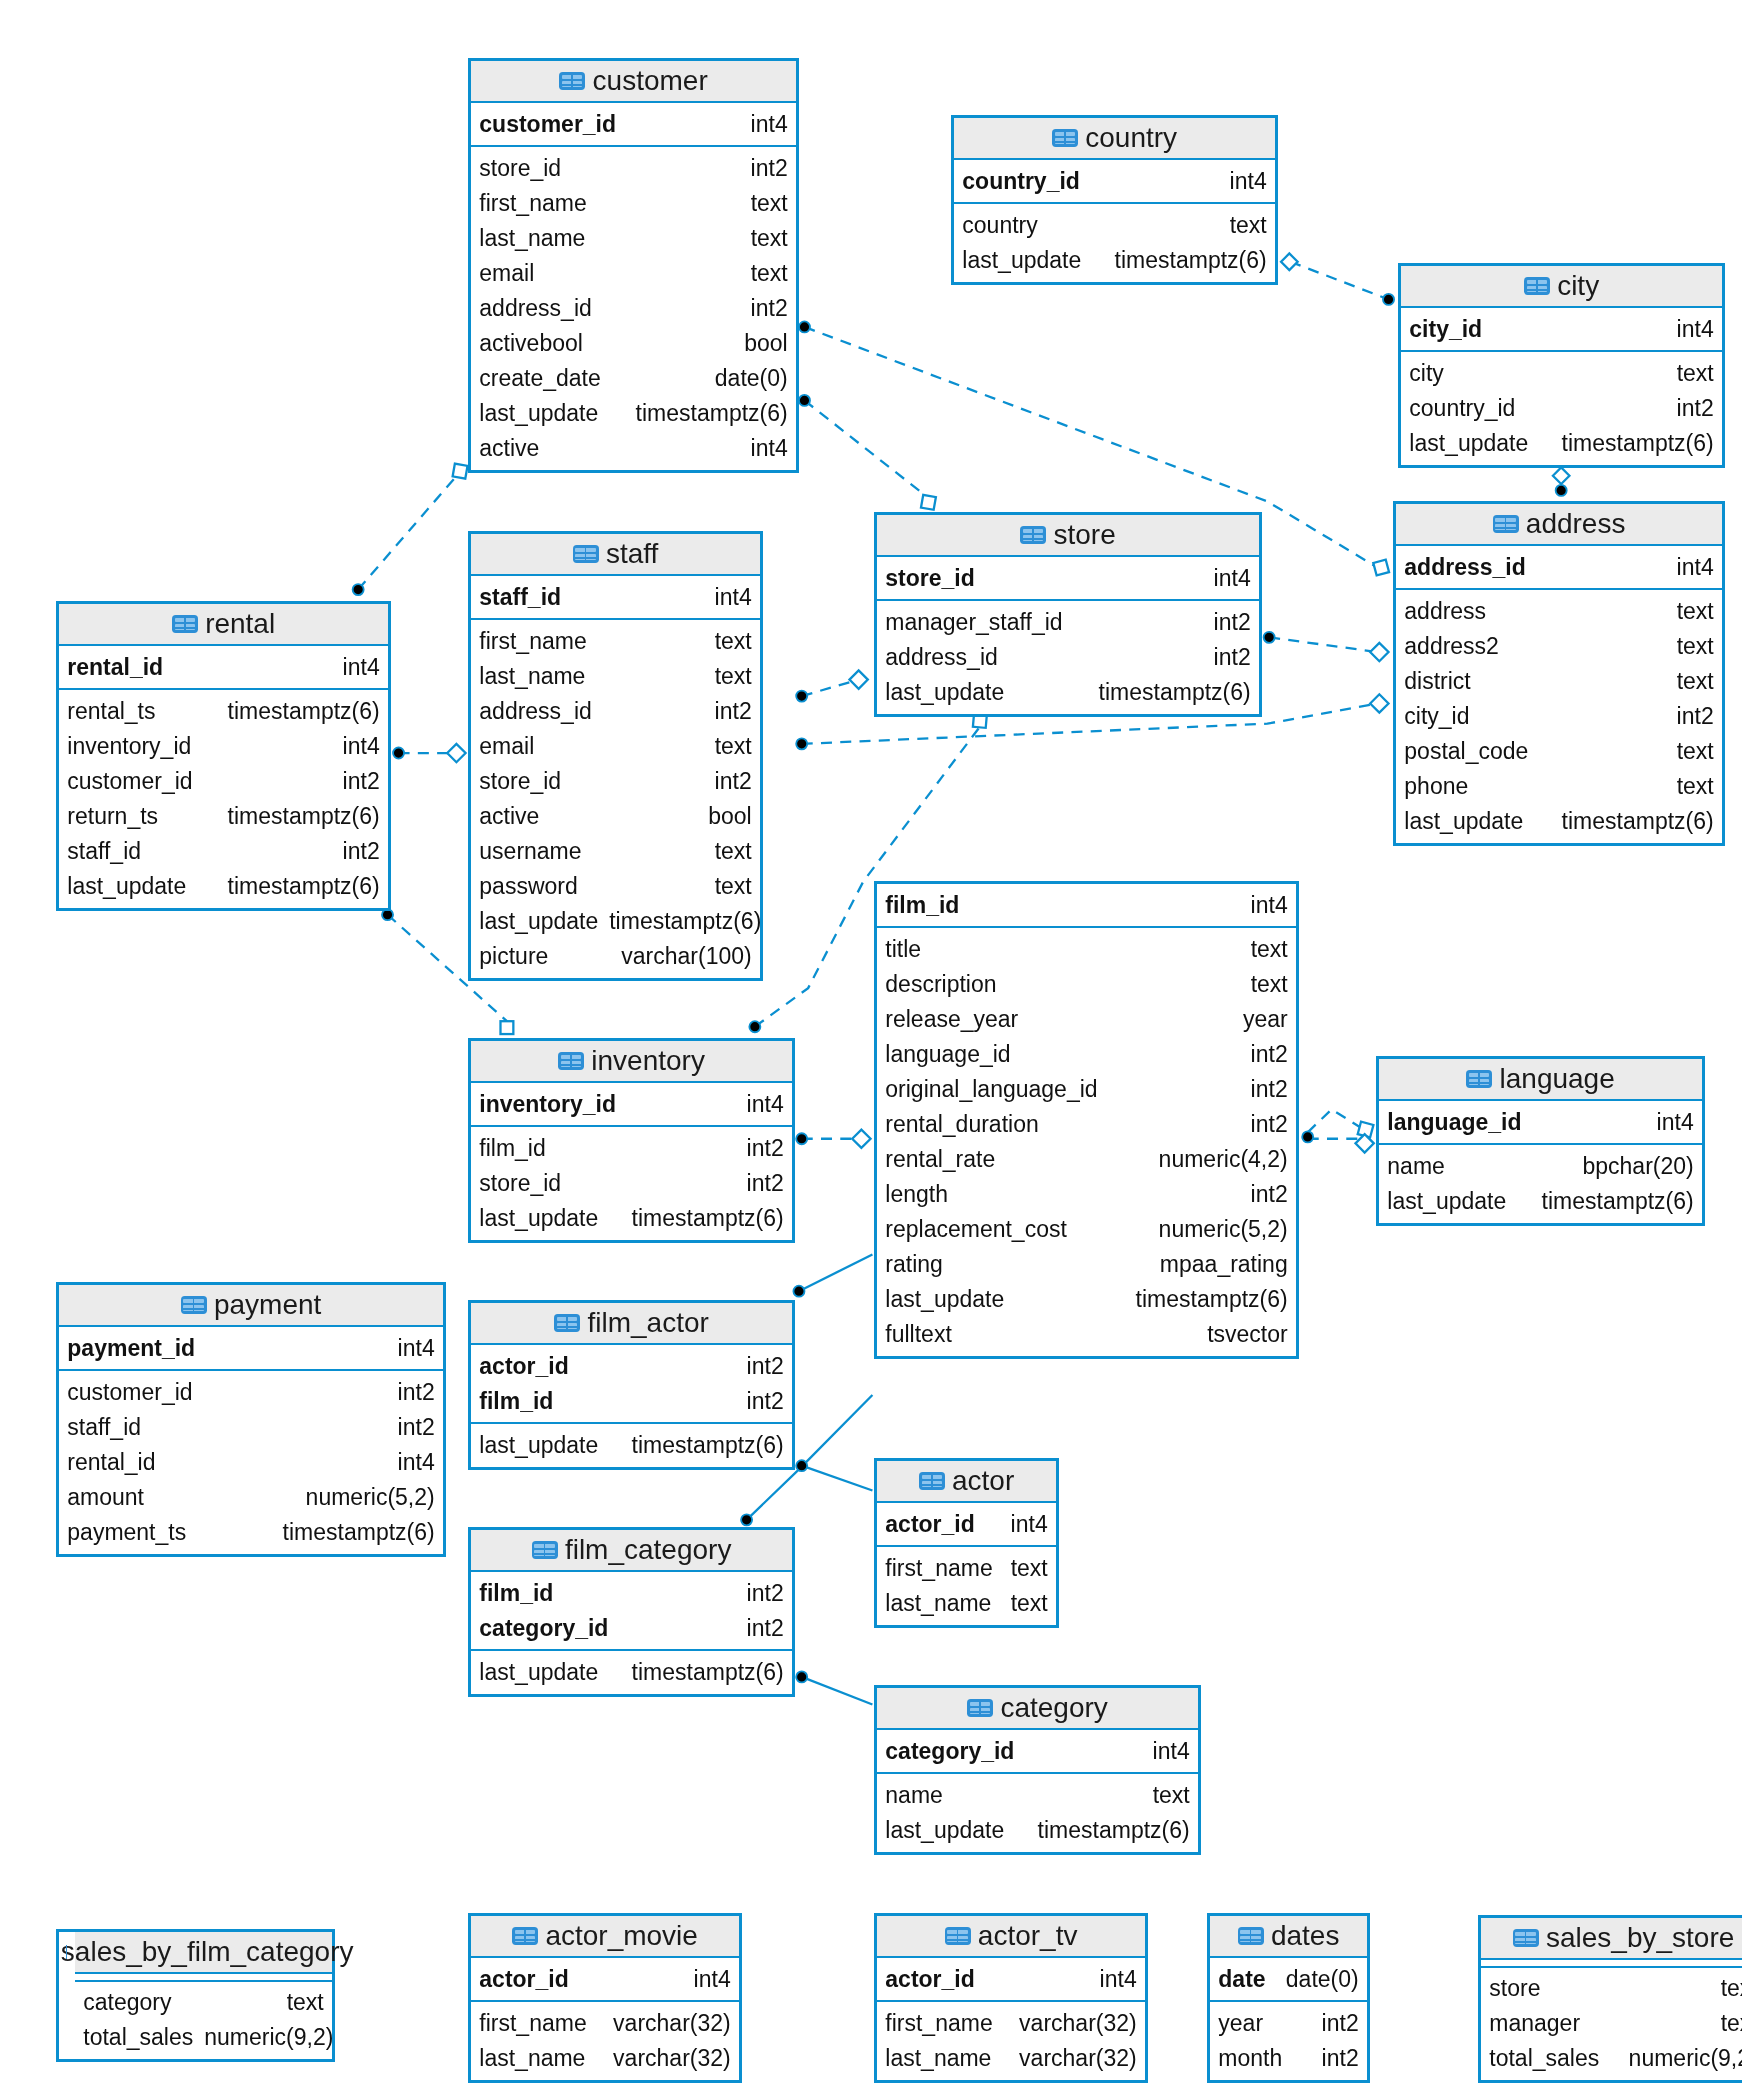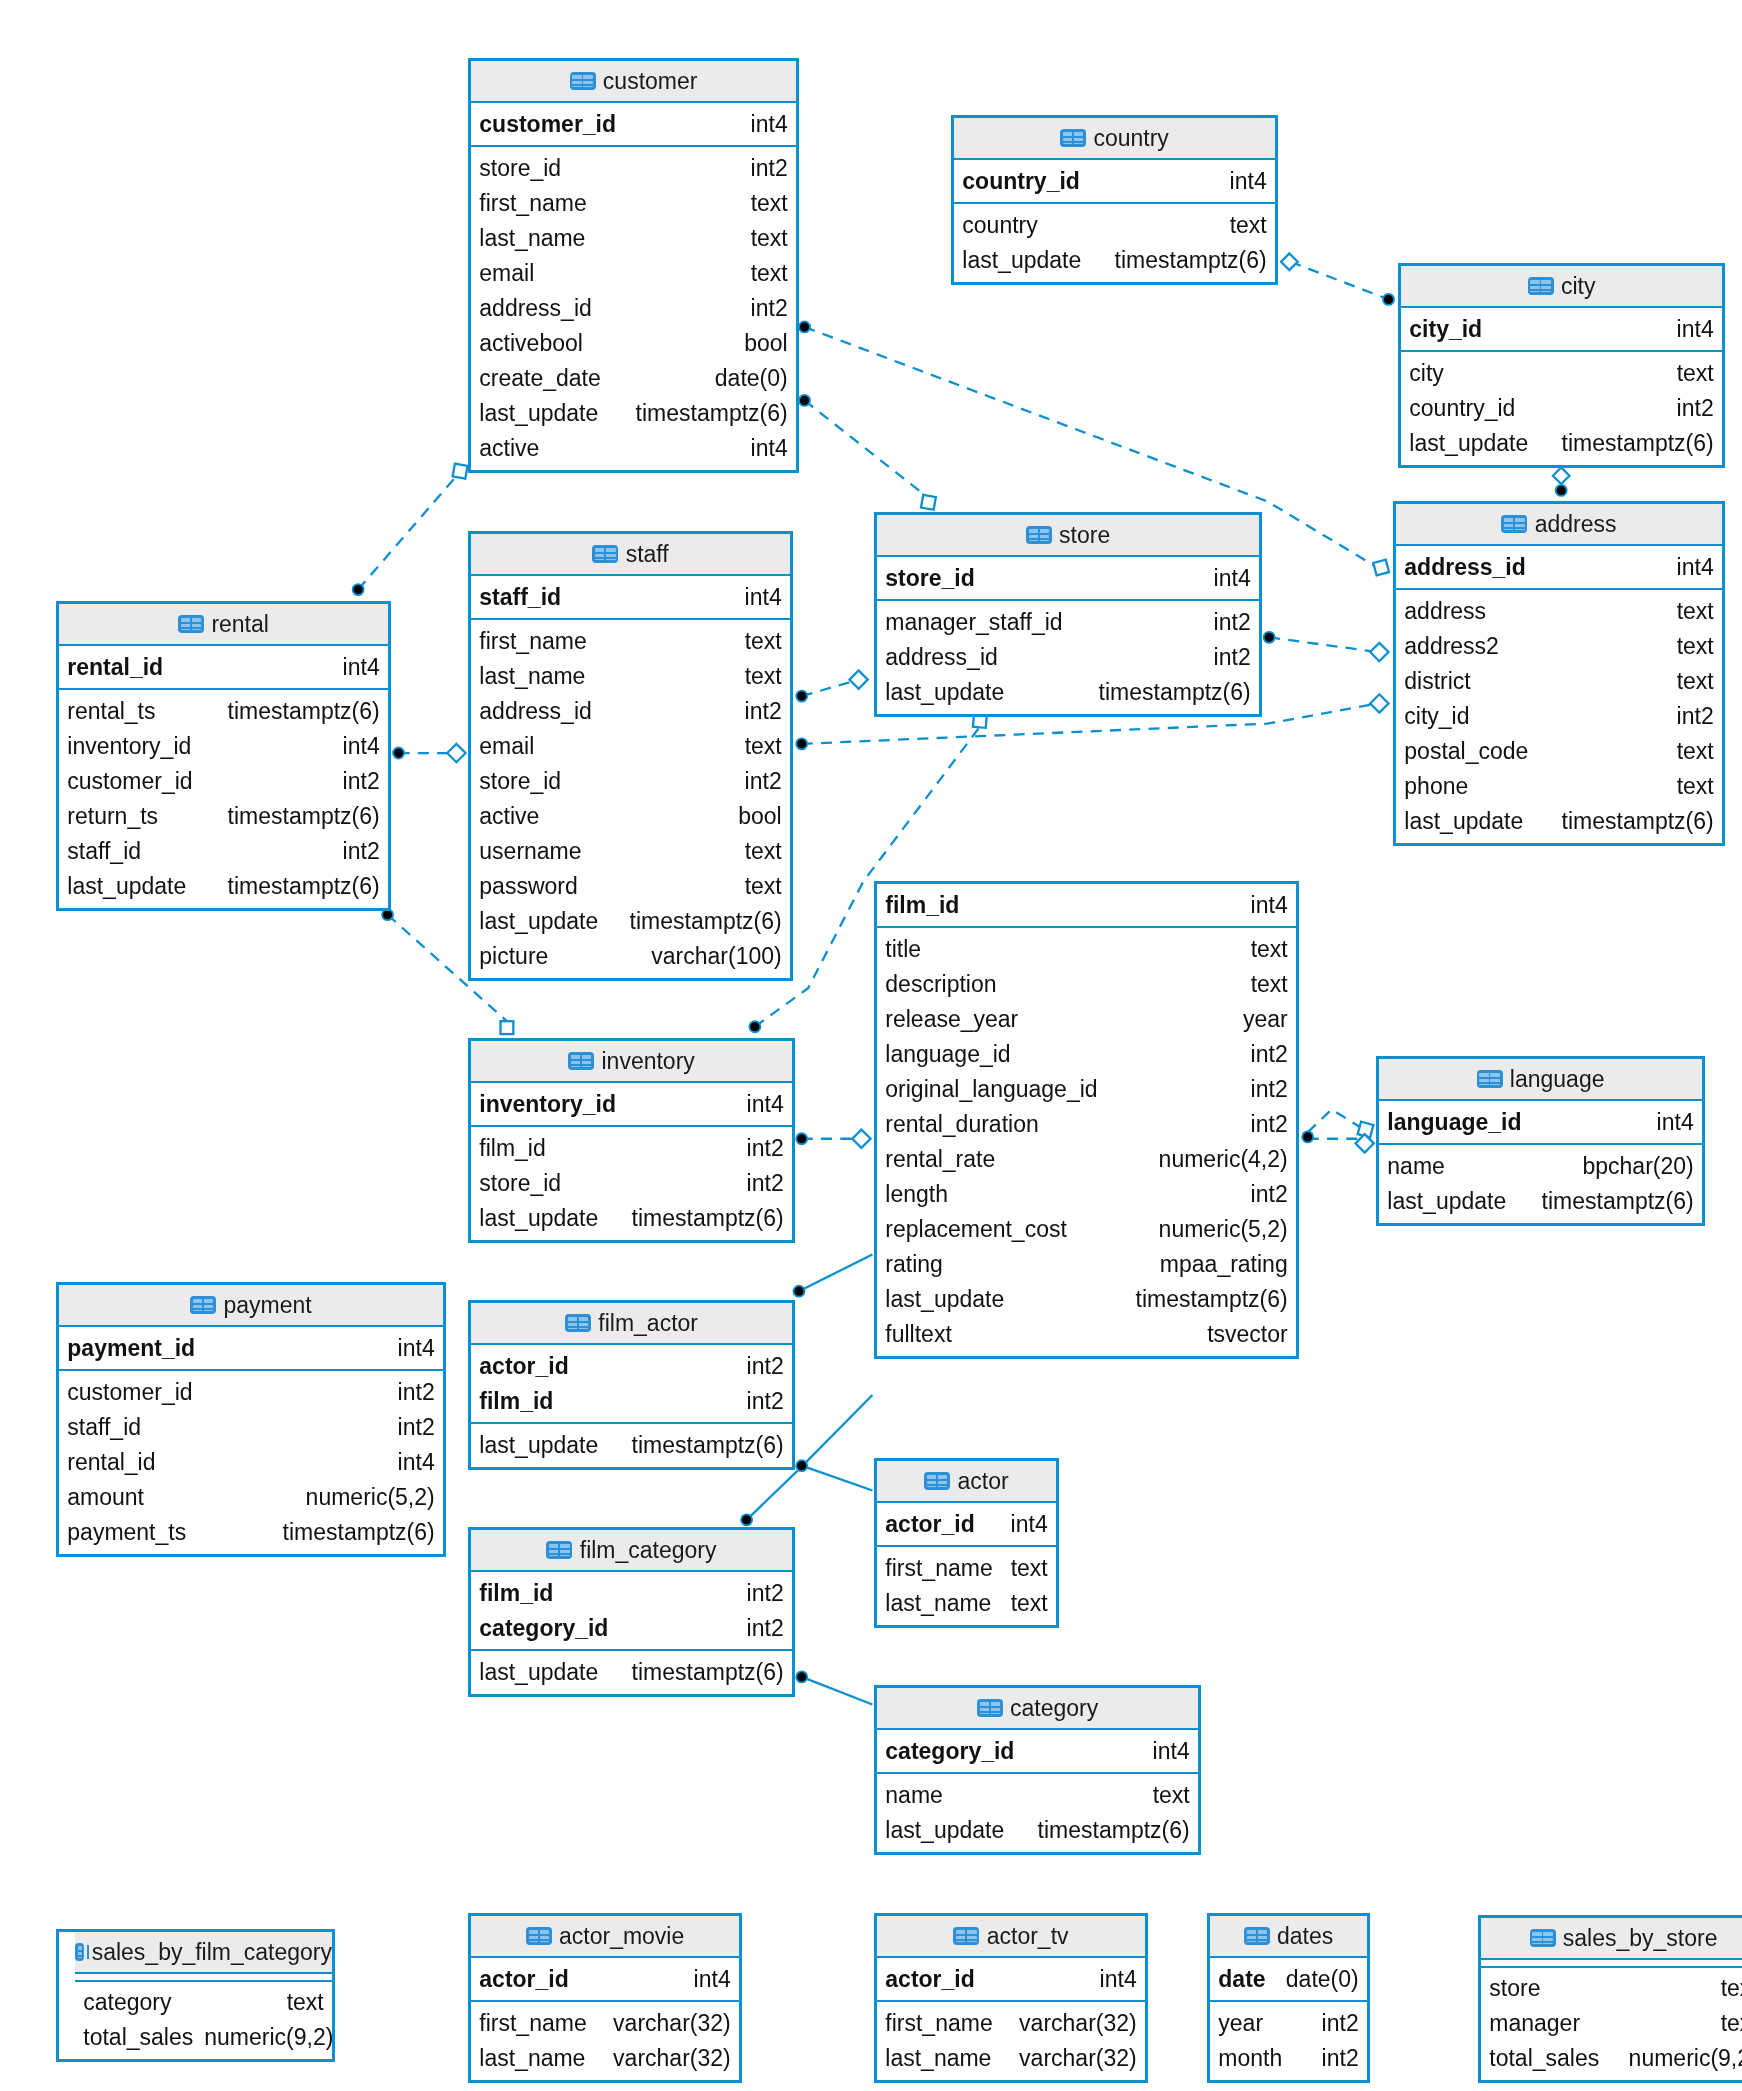--- a/index.html
+++ b/index.html
@@ -1,21 +1,21 @@
 <!DOCTYPE html>
 <html style="font-size:14.7px"><head>
 <meta charset="utf-8">
 <style>
   html, body { margin:0; padding:0; background:#ffffff; }
   body { width:1743px; height:2092px; position:relative; overflow:hidden;
          font-family:"Liberation Sans", "DejaVu Sans", sans-serif; color:#111; }
   #edges { position:absolute; left:0; top:0; width:1743px; height:2092px; pointer-events:none; z-index:1; }
   .tbl { position:absolute; background:#fff; border:3.7px solid #0a8fd0; box-sizing:border-box; z-index:2; }
   .tbl-head { height:40px; background:#ebebeb; border-bottom:2.8px solid #0a8fd0;
-              display:flex; align-items:center; justify-content:center; font-size:23px; color:#1a1a1a; }
+              display:flex; align-items:center; justify-content:center; font-size:28px; color:#1a1a1a; }
   .tbl-icon { width:26px; height:18.4px; margin-right:7.3px; display:inline-block; position:relative;
               background:#2d8fd6; border-radius:3.7px; }
   .tbl-icon::before { content:""; position:absolute; left:2.8px; right:2.8px; top:2.8px; height:4.6px; background:#8cc4ee; border-radius:0.9px; }
   .tbl-icon::after { content:""; position:absolute; left:12px; width:1.8px; top:1.8px; bottom:1.8px; background:#2d8fd6; }
   .tbl-icon i { position:absolute; left:2.8px; right:2.8px; top:9.2px; bottom:2.8px; background:#8cc4ee; border-radius:0.9px; }
   .tbl-icon i::after { content:""; position:absolute; left:0; right:0; top:2.8px; height:1.8px; background:#2d8fd6; }
   .pk { border-bottom:2.8px solid #0a8fd0; padding:3.7px 0; }
   .pk.empty { height:5.5px; padding:0; }
   .cols { padding:3.7px 0 3.7px 0; }
   .row { display:flex; justify-content:space-between; align-items:center; height:35px;
@@ -248,21 +248,21 @@
         <div class="row">
           <span class="n">phone</span>
           <span class="t">text</span>
         </div>
         <div class="row">
           <span class="n">last_update</span>
           <span class="t">timestamptz(6)</span>
         </div>
       </div>
     </div>
-    <div class="tbl" style="left: 468px; top: 531px; width: 325px;">
+    <div class="tbl" style="left: 468px; top: 531px; width: 295px;">
       <div class="tbl-head">
         <span class="tbl-icon">
           <i></i>
         </span>
         <span>staff</span>
       </div>
       <div class="pk">
         <div class="row">
           <span class="n">staff_id</span>
           <span class="t">int4</span>

